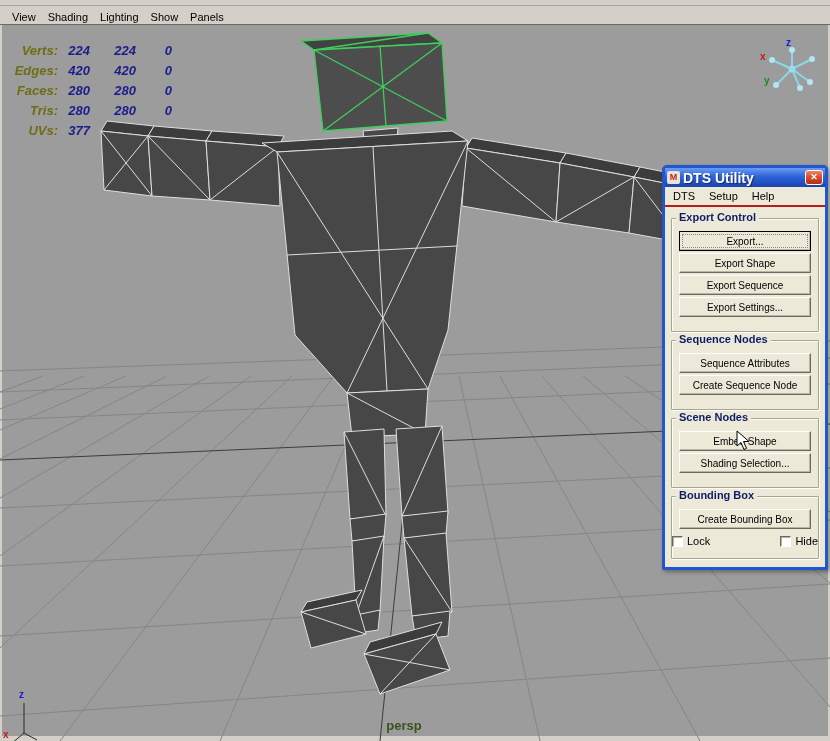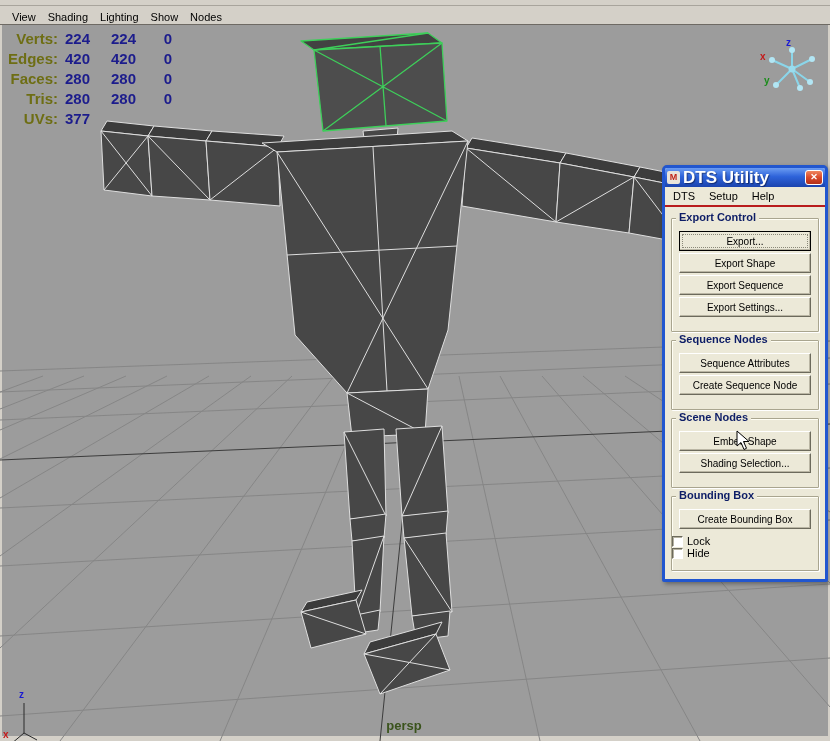--- a/index.html
+++ b/index.html
@@ -16,21 +16,21 @@
   }
   #menubar{
     position:absolute;left:0;top:6px;width:830px;height:19px;
     background:#d4d0c8;border-bottom:1px solid #6e6a64;
     display:flex;align-items:flex-end;padding-left:6px;box-sizing:border-box;z-index:6;
   }
   .menu-item{font-size:11px;color:#000;padding:1px 6px;white-space:nowrap;}
   
   #scene{position:absolute;left:0;top:0;z-index:1;}
   
-  .hud{position:absolute;left:8px;top:28px;z-index:3;font-size:15px;font-weight:bold;}
+  .hud{position:absolute;left:8px;top:40px;z-index:3;font-size:13px;font-weight:bold;font-style:italic;}
   .hud-row{display:flex;height:20px;align-items:center;}
   .hud-label{width:50px;text-align:right;color:#6e6e14;}
   .hud-v1{width:32px;text-align:right;color:#1c1c8c;}
   .hud-v2{width:46px;text-align:right;color:#1c1c8c;}
   .hud-v3{width:36px;text-align:right;color:#1c1c8c;}
   
   .axis-label{position:absolute;z-index:3;font-size:10px;font-weight:bold;line-height:10px;}
   #persp-label{
     position:absolute;left:374px;top:718px;width:60px;text-align:center;
     color:#3a531c;font-weight:bold;font-size:13px;z-index:3;
@@ -43,21 +43,21 @@
     box-shadow:2px 2px 4px rgba(0,0,0,.35);
   }
   .titlebar{
     height:19px;display:flex;align-items:center;gap:3px;padding:0 2px;
     background:linear-gradient(180deg,#6b9cf2 0%,#2e63da 45%,#1b44ae 100%);
   }
   .win-icon{
     width:13px;height:13px;background:#e8e4da;border-radius:2px;
     font-size:9px;font-weight:bold;color:#c02418;text-align:center;line-height:13px;flex:0 0 auto;
   }
-  .title-text{color:#fff;font-weight:bold;font-size:17px;flex:1;white-space:nowrap;
+  .title-text{color:#fff;font-weight:bold;font-size:14px;flex:1;white-space:nowrap;
     text-shadow:1px 1px 1px rgba(0,0,20,.45);}
   .close-btn{
     width:18px;height:15px;flex:0 0 auto;
     background:linear-gradient(180deg,#f0865f 0%,#d9492a 50%,#b2301a 100%);
     border:1px solid #fff;border-radius:3px;box-sizing:border-box;
     color:#fff;font-size:9px;font-weight:bold;line-height:12px;text-align:center;
   }
   .winmenu{
     display:flex;height:18px;align-items:center;background:#ece9d8;
     border-bottom:2px solid #b91c1c;padding:0 2px;
@@ -82,21 +82,21 @@
     font-family:"Liberation Sans",sans-serif;font-size:10px;color:#000;
     padding:0;cursor:default;
   }
   .btn.default{
     border:1px solid #000;position:relative;
   }
   .btn.default::after{
     content:"";position:absolute;left:2px;top:2px;right:2px;bottom:2px;
     border:1px dotted #8a8878;
   }
-  .cb-row{display:flex;justify-content:space-between;padding:4px 0 1px;flex-direction:column;}
+  .cb-row{display:flex;justify-content:space-between;padding:4px 0 1px;}
   .cb{display:flex;align-items:center;gap:4px;font-size:11px;color:#000;}
   .cb-box{
     width:11px;height:11px;background:#fff;box-sizing:border-box;
     border:1px solid;border-color:#6c6a5c #ffffff #ffffff #6c6a5c;
     box-shadow:inset 1px 1px 0 #b5b2a2;
   }
   #cursor{position:absolute;left:736px;top:430px;z-index:20;}
 </style>
 </head>
 <body>
@@ -203,21 +203,21 @@
     <path d="M24,733 L24,703 M24,733 L11,744 M24,733 L37,740"></path>
   </g>
 </svg>
 
 <div id="topstrip"></div>
 <div id="menubar">
   <span class="menu-item">View</span>
   <span class="menu-item">Shading</span>
   <span class="menu-item">Lighting</span>
   <span class="menu-item">Show</span>
-  <span class="menu-item">Nodes</span>
+  <span class="menu-item">Panels</span>
 </div>
 
 <div class="hud">
   <div class="hud-row">
     <span class="hud-label">Verts:</span>
     <span class="hud-v1">224</span>
     <span class="hud-v2">224</span>
     <span class="hud-v3">0</span>
   </div>
   <div class="hud-row">

